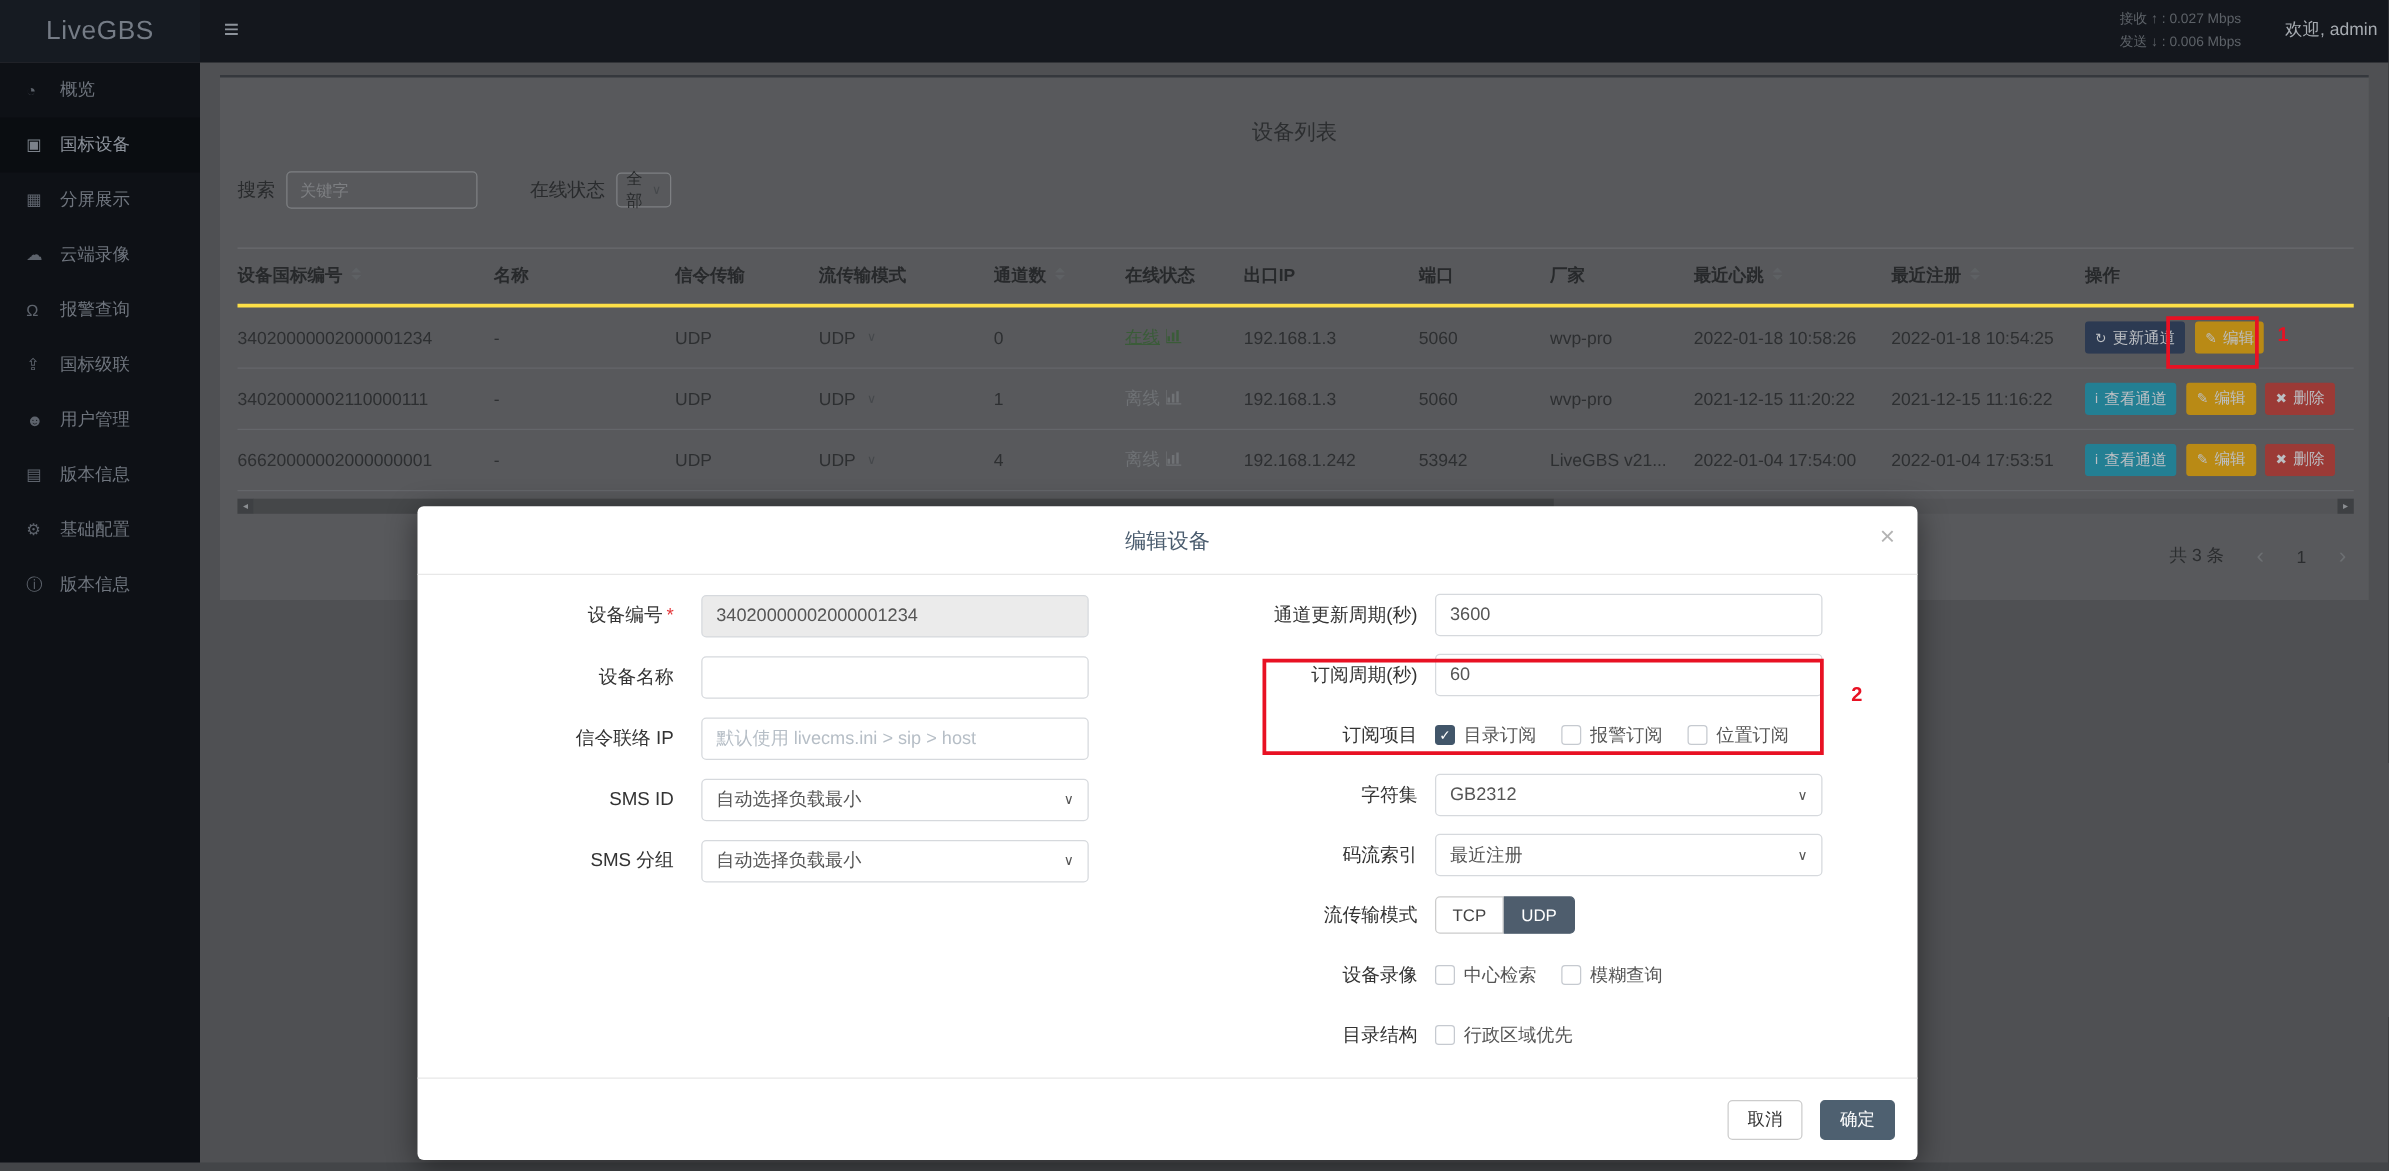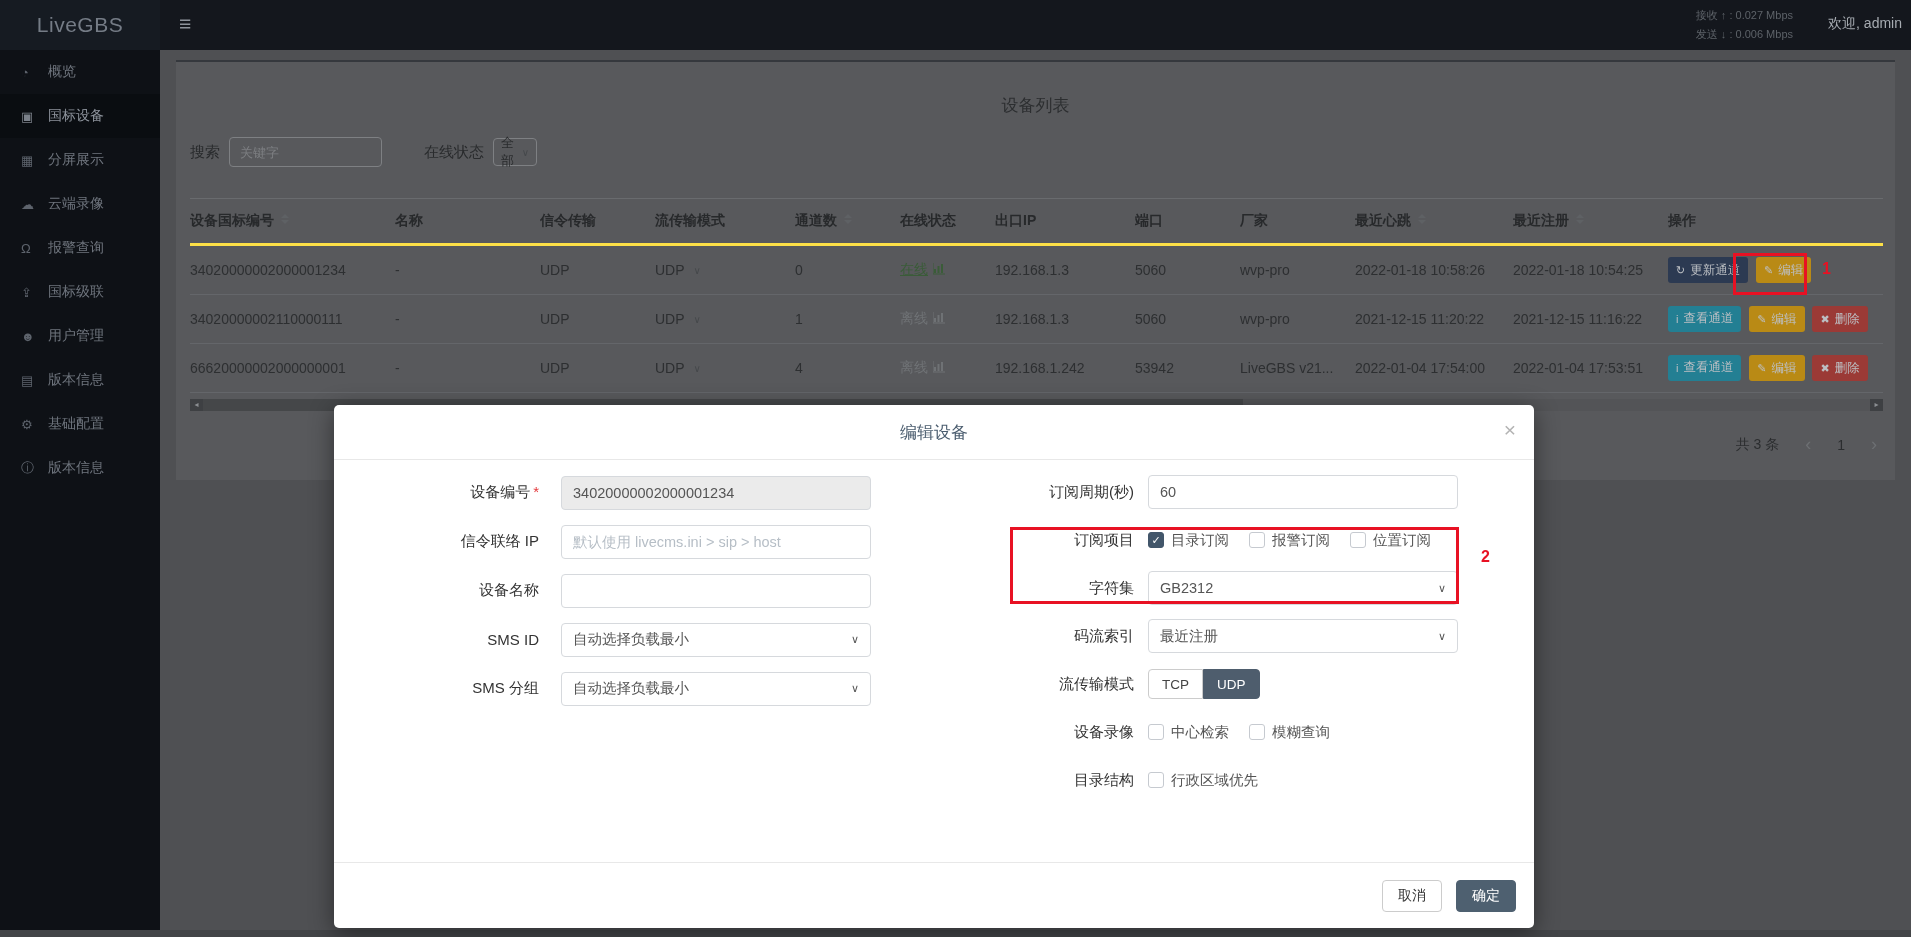--- a/index.html
+++ b/index.html
@@ -337,29 +337,29 @@
     </div>
 
     <div class="m-col m-left">
       <div class="mrow">
           <span class="mlabel"><span>设备编号</span><span class="req">*</span></span>
         <span class="mfield">
             <input class="m-input" disabled="" value="34020000002000001234" style="">
           </span>
         </div>
       <div class="mrow">
+          <span class="mlabel">设备名称</span>
+        <span class="mfield">
+            <input class="m-input" value="" style="">
+          </span>
+        </div>
+      <div class="mrow">
           <span class="mlabel">信令联络 IP</span>
         <span class="mfield">
             <input class="m-input" placeholder="默认使用 livecms.ini &gt; sip &gt; host" style="">
-          </span>
-        </div>
-      <div class="mrow">
-          <span class="mlabel">设备名称</span>
-        <span class="mfield">
-            <input class="m-input" value="" style="">
           </span>
         </div>
       <div class="mrow">
           <span class="mlabel">SMS ID</span>
         <span class="mfield">
             <span class="m-select">
               <span>自动选择负载最小</span>
               <span class="car">∨</span>
             </span>
           </span>
@@ -369,20 +369,26 @@
         <span class="mfield">
             <span class="m-select">
               <span>自动选择负载最小</span>
               <span class="car">∨</span>
             </span>
           </span>
         </div>
     </div>
 
     <div class="m-col m-right">
+      <div class="mrow">
+          <span class="mlabel">通道更新周期(秒)</span>
+        <span class="mfield">
+            <input class="m-input" value="3600" style="">
+          </span>
+        </div>
       <div class="mrow">
           <span class="mlabel">订阅周期(秒)</span>
         <span class="mfield">
             <input class="m-input" value="60" style="">
           </span>
         </div>
       <div class="mrow">
           <span class="mlabel">订阅项目</span>
         <span class="mfield">
           <span class="cb-group">

